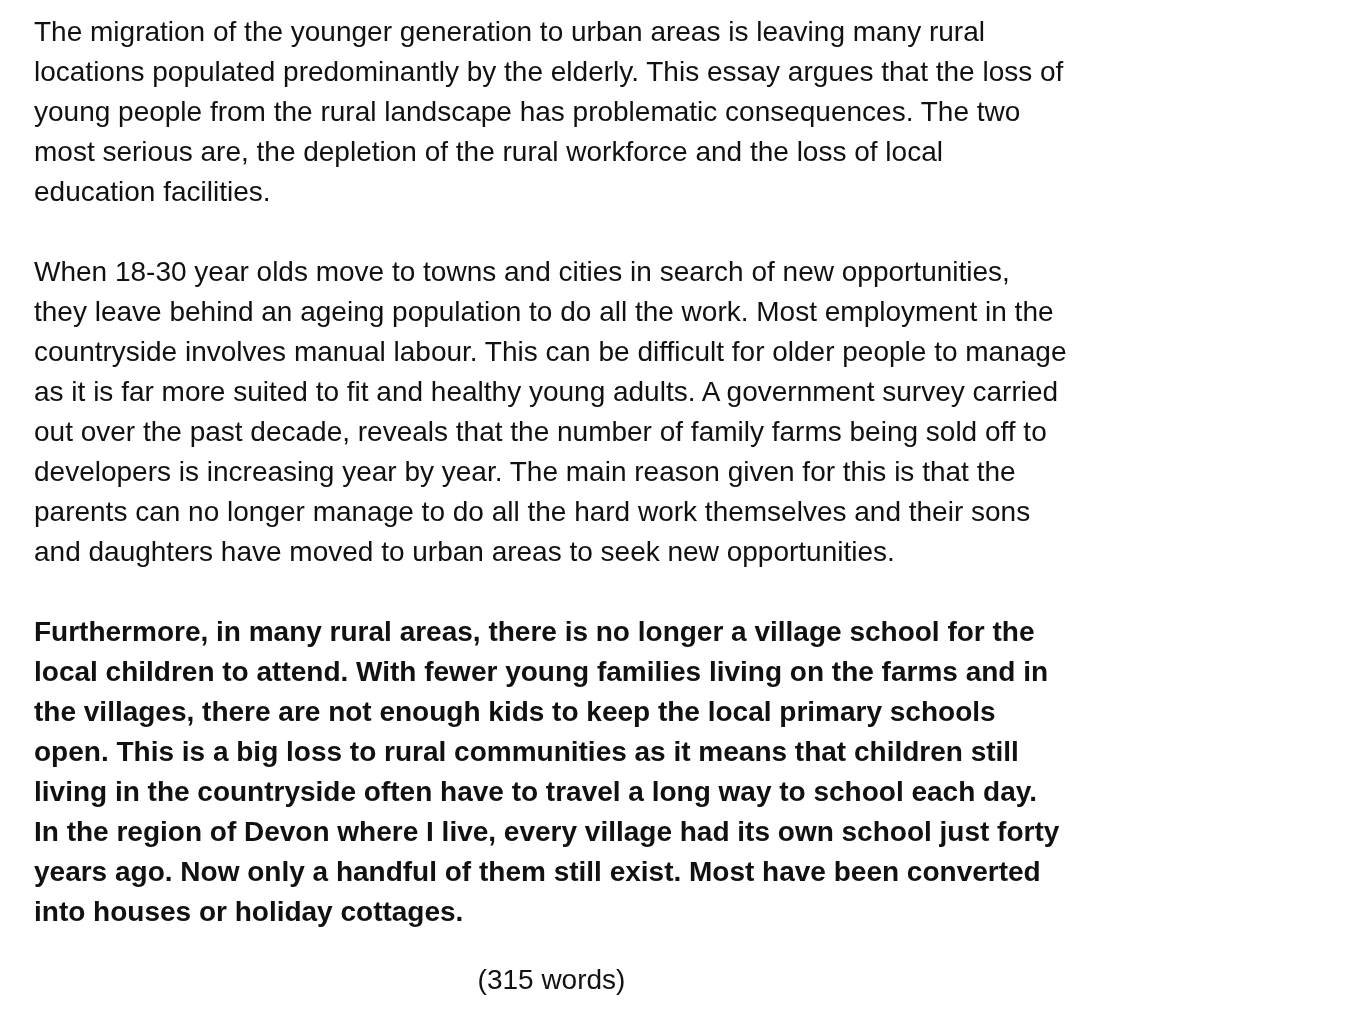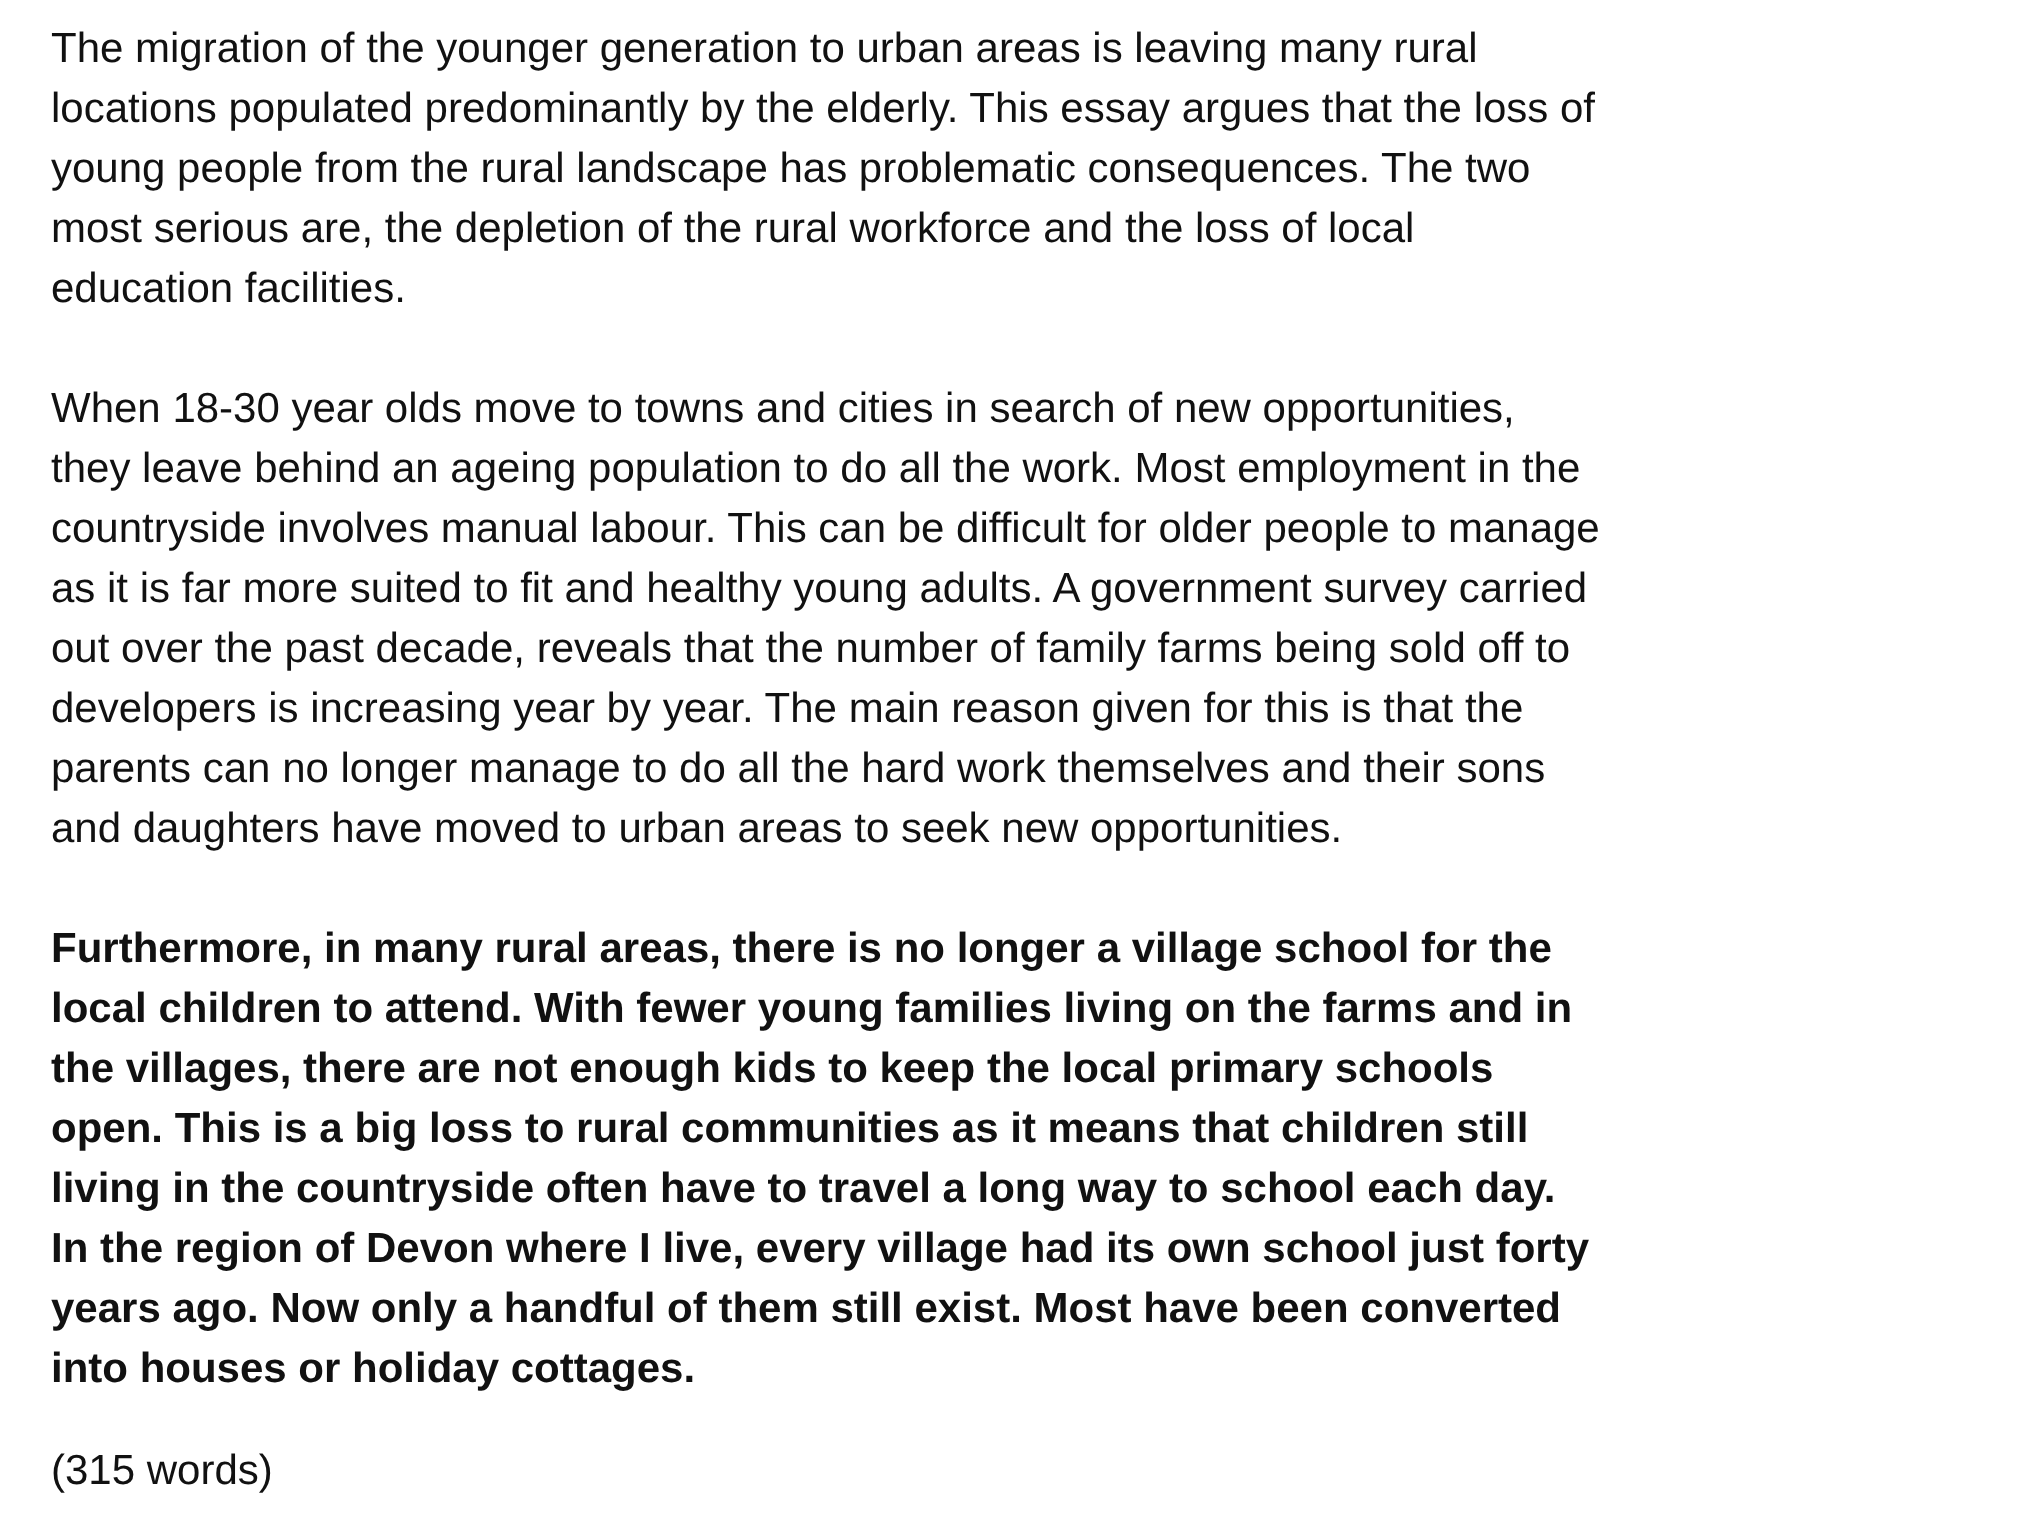--- a/index.html
+++ b/index.html
@@ -26,20 +26,21 @@
     margin: 0 0 40px 0;
     max-width: 1295px;
   }
   .essay p.tight {
     margin-bottom: 28px;
     font-weight: bold;
   }
   .word-count {
     margin: 0;
     max-width: 1295px;
+    text-align: center;
   }
 </style>
 </head>
 <body>
 
 <div class="page">
   <div class="essay">
     <p>The migration of the younger generation to urban areas is leaving many rural locations populated predominantly by the elderly. This essay argues that the loss of young people from the rural landscape has problematic consequences. The two most serious are, the depletion of the rural workforce and the loss of local education facilities.</p>
     <p>When 18-30 year olds move to towns and cities in search of new opportunities, they leave behind an ageing population to do all the work. Most employment in the countryside involves manual labour. This can be difficult for older people to manage as it is far more suited to fit and healthy young adults. A government survey carried out over the past decade, reveals that the number of family farms being sold off to developers is increasing year by year. The main reason given for this is that the parents can no longer manage to do all the hard work themselves and their sons and daughters have moved to urban areas to seek new opportunities.</p>
     <p class="tight">Furthermore, in many rural areas, there is no longer a village school for the local children to attend. With fewer young families living on the farms and in the villages, there are not enough kids to keep the local primary schools open. This is a big loss to rural communities as it means that children still living in the countryside often have to travel a long way to school each day. In the region of Devon where I live, every village had its own school just forty years ago. Now only a handful of them still exist. Most have been converted into houses or holiday cottages.</p>

